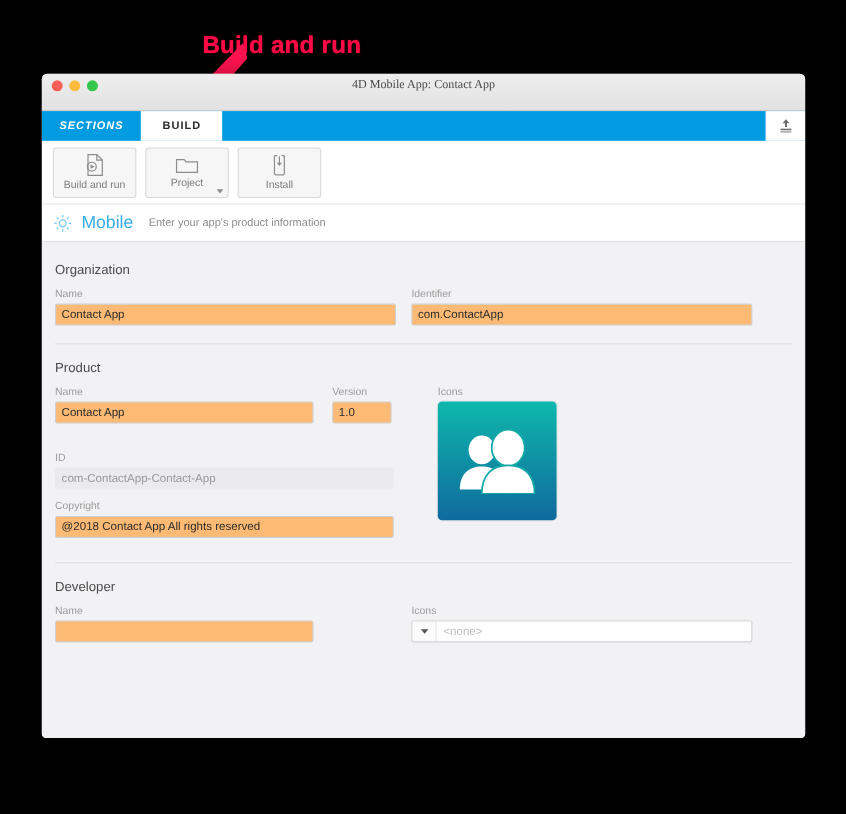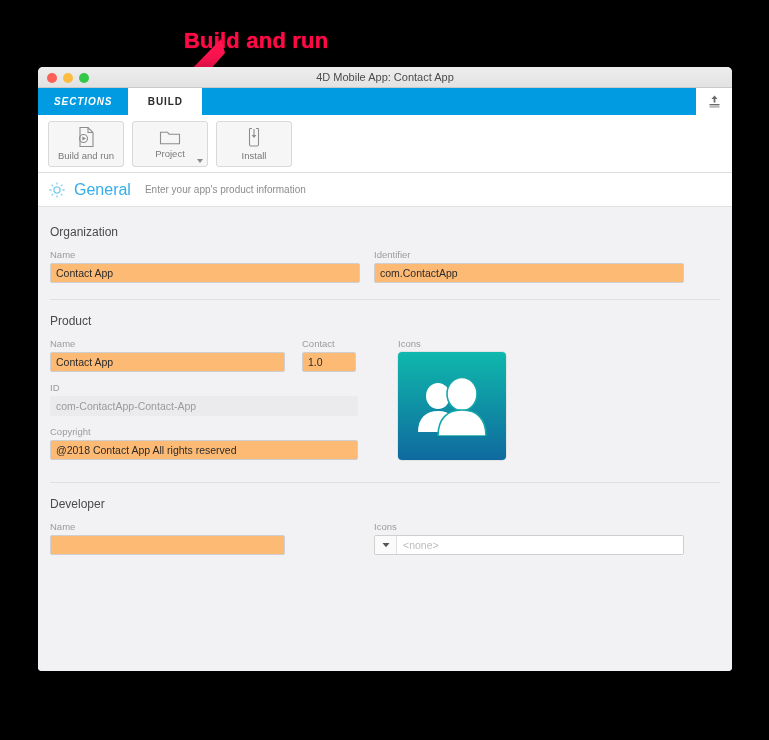--- a/index.html
+++ b/index.html
@@ -31,23 +31,24 @@
     left: 38px; top: 67px;
     width: 694px; height: 604px;
     background: #f2f2f4;
     border-radius: 5px 5px 4px 4px;
     box-shadow: 0 6px 22px rgba(0,0,0,0.55);
     overflow: hidden;
   }
 
   .titlebar {
     position: relative;
-    height: 21px;
+    height: 34px;
     background: linear-gradient(#eeeeee, #e2e2e2);
     border-bottom: 1px solid #c9c9c9;
+    font-family: Liberation Serif, serif;
   }
   .lights { position: absolute; left: 9px; top: 6px; display: flex; gap: 6px; }
   .light { width: 10px; height: 10px; border-radius: 50%; }
   .light.r { background: #fc6058; }
   .light.y { background: #fdbc40; }
   .light.g { background: #34c749; }
   .title {
     line-height: 21px; text-align: center;
     font-size: 11px; color: #4c4c4c;
   }
@@ -243,21 +244,21 @@
 
     <div class="sec-header">
       <svg width="18" height="18" viewBox="0 0 18 18">
         <g fill="none" stroke="#7fcdf2" stroke-width="1.3">
           <circle cx="9" cy="9" r="3.1"></circle>
           <path d="M9 1.4 v2.1 M9 14.5 v2.1 M1.4 9 h2.1 M14.5 9 h2.1
                    M3.6 3.6 l1.5 1.5 M12.9 12.9 l1.5 1.5
                    M14.4 3.6 l-1.5 1.5 M5.1 12.9 l-1.5 1.5"></path>
         </g>
       </svg>
-      <div class="sec-title">General</div>
+      <div class="sec-title">Mobile</div>
       <div class="sec-sub">Enter your app's product information</div>
     </div>
 
     <div class="formbody">
 
       <div class="group">
         <div class="group-title">Organization</div>
         <div class="row">
           <div class="field" style="width:310px;">
             <div class="flabel">Name</div>
@@ -276,26 +277,26 @@
         <div class="group-title">Product</div>
         <div class="row">
 
           <div style="width:348px;">
             <div class="row">
               <div class="field" style="width:235px;">
                 <div class="flabel">Name</div>
                 <input class="finput" value="Contact App" style="">
               </div>
               <div class="field" style="width:54px; margin-left:17px;">
-                <div class="flabel">Contact</div>
+                <div class="flabel">Version</div>
                 <input class="finput" value="1.0" style="">
               </div>
             </div>
 
-            <div class="field" style="width:308px; margin-top:10px;">
+            <div class="field" style="width:308px; margin-top:26px;">
               <div class="flabel">ID</div>
               <input class="finput readonly" readonly="" value="com-ContactApp-Contact-App" style="">
             </div>
 
             <div class="field" style="width:308px; margin-top:10px;">
               <div class="flabel">Copyright</div>
               <input class="finput" value="@2018 Contact App All rights reserved" style="">
             </div>
           </div>
 

